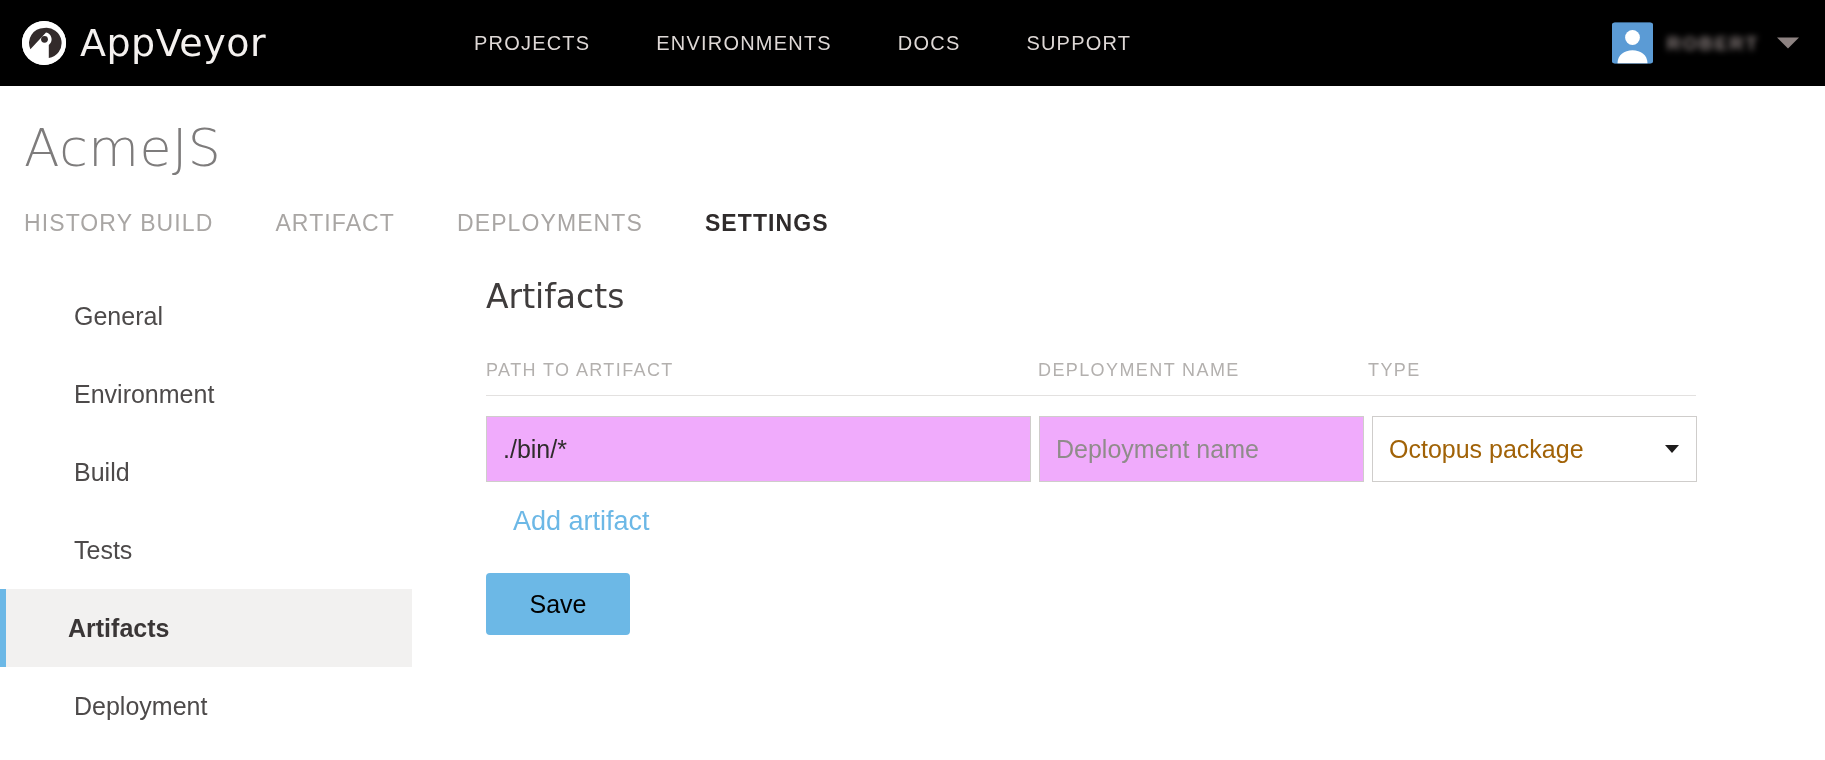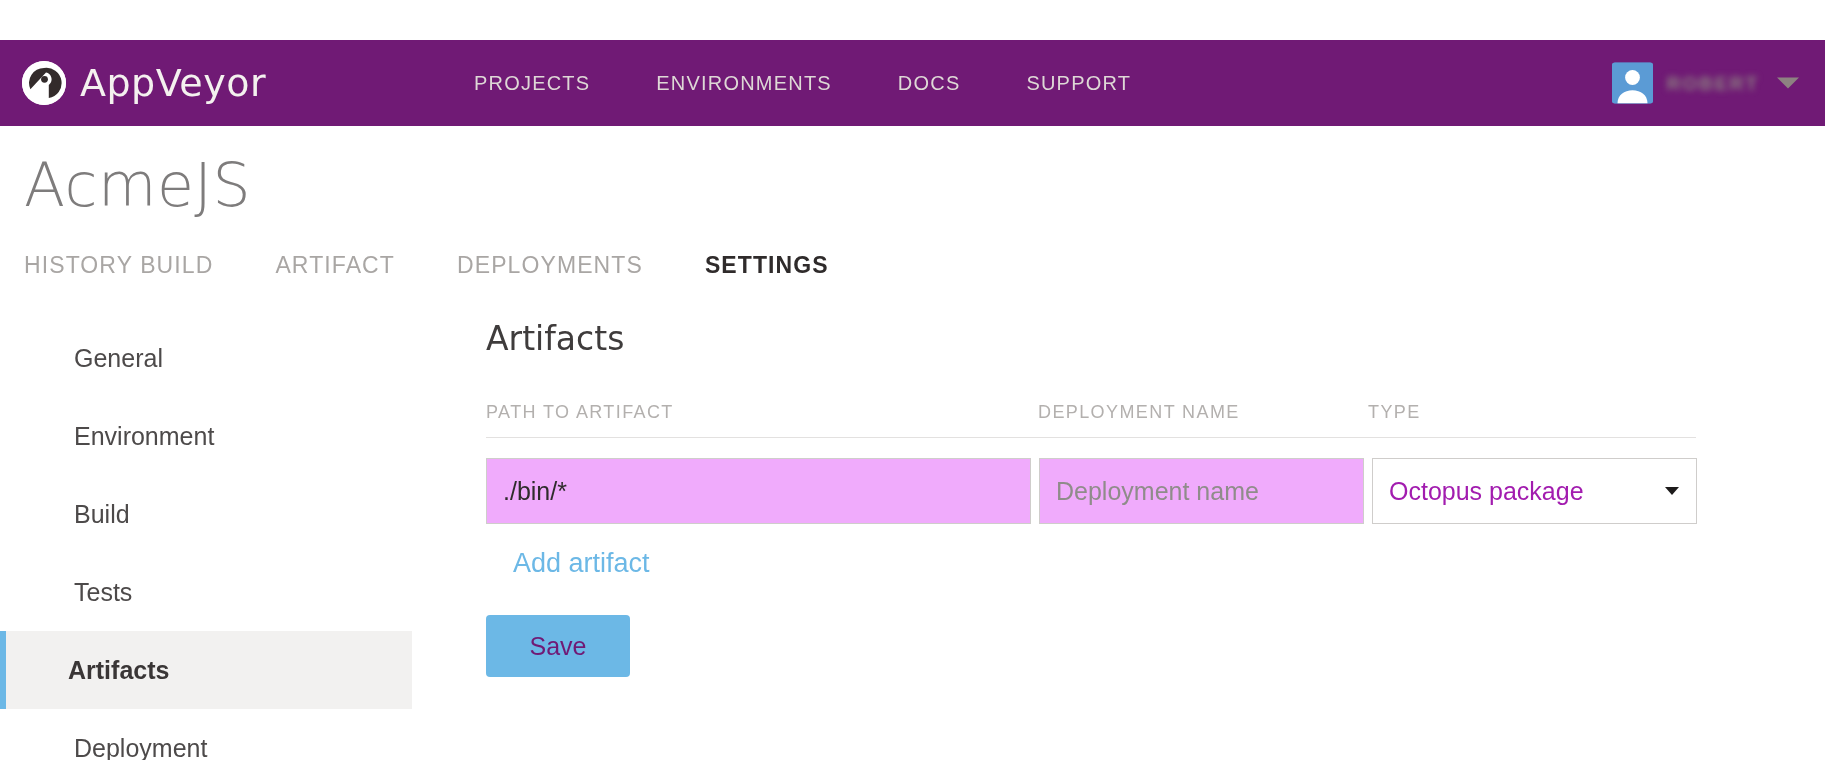--- a/index.html
+++ b/index.html
@@ -6,25 +6,24 @@
   html, body {
     width: 1825px; height: 760px;
     background: #ffffff;
     font-family: "Liberation Sans", sans-serif;
     overflow: hidden;
   }
 
   
   .topbar {
     height: 86px;
-    background: #701a75;
+    background: #000000;
     display: flex;
     align-items: center;
     position: relative;
-    margin-top: 40px;
   }
   .brand {
     display: flex;
     align-items: center;
     margin-left: 22px;
     gap: 14px;
   }
   .brand-mark {
     width: 44px; height: 44px;
     border-radius: 50%;
@@ -84,22 +83,22 @@
   .caret-down {
     width: 0; height: 0;
     border-left: 11px solid transparent;
     border-right: 11px solid transparent;
     border-top: 11px solid #8d8281;
     margin-left: 4px;
   }
 
   
   .project-title {
-    margin: 24px 0 0 24px;
-    font-size: 60px;
+    margin: 32px 0 0 24px;
+    font-size: 52px;
     font-weight: 300;
     color: #7e7c7c;
     font-family: "DejaVu Sans", sans-serif;
     letter-spacing: 0.5px;
   }
 
   
   .tabs {
     display: flex;
     align-items: flex-end;
@@ -201,21 +200,21 @@
     height: 66px;
   }
   .fld-type {
     width: 100%;
     height: 100%;
     appearance: none;
     -webkit-appearance: none;
     border: 1px solid #cfcdcb;
     background: #fff;
     font-size: 25px;
-    color: #a21caf;
+    color: #a16207;
     padding: 0 40px 0 16px;
     font-family: "Liberation Sans", sans-serif;
     outline: none;
     cursor: pointer;
   }
   .select-arrow {
     position: absolute;
     right: 18px;
     top: 50%;
     transform: translateY(-50%);
@@ -236,21 +235,21 @@
     margin-left: 27px;
   }
   .save-btn {
     display: block;
     margin-top: 36px;
     width: 144px;
     height: 62px;
     background: #6cb8e6;
     border: none;
     border-radius: 4px;
-    color: #701a75;
+    color: #000000;
     font-size: 25px;
     font-family: "Liberation Sans", sans-serif;
     cursor: pointer;
   }
 </style>
 </head>
 <body>
 
 <div class="topbar">
   <div class="brand">

